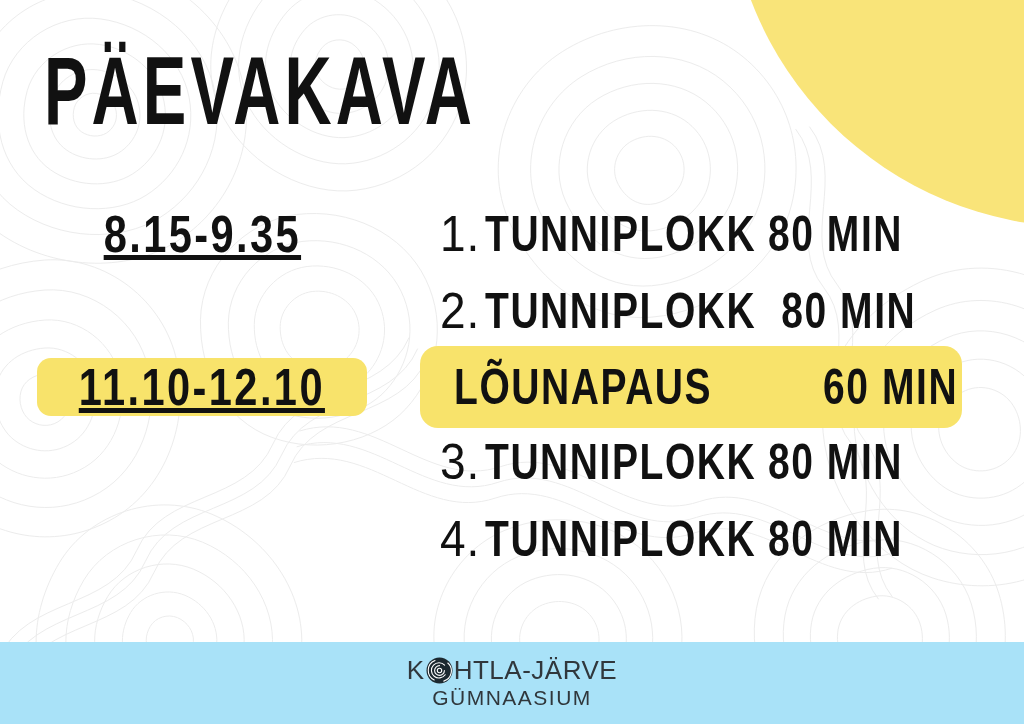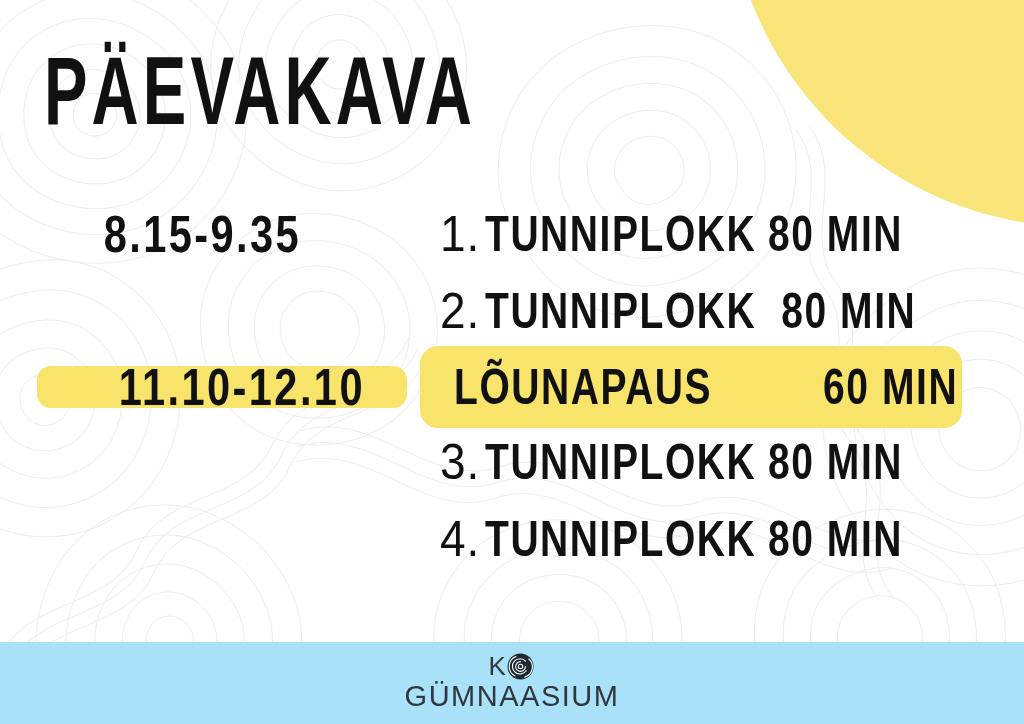--- a/index.html
+++ b/index.html
@@ -27,23 +27,23 @@
   .title{
     position:absolute;left:44px;top:38px;margin:0;
     font-size:96px;font-weight:700;letter-spacing:6px;line-height:1.1;
     transform:scaleX(.68);transform-origin:left top;white-space:nowrap;
   }
   
   .row{position:absolute;left:0;right:0;height:56px;transform:translateY(-50%);}
   .row.hl-row{height:82px;}
   .time-cell{
     position:absolute;left:37px;width:330px;height:100%;
-    display:flex;align-items:center;justify-content:center;
-  }
-  .time-cell.hl{background:var(--accent-yellow,#F8E36B);border-radius:14px;height:42px;align-self:center;top:50%;transform:translateY(-50%);padding-left:40px;}
+    display:flex;align-items:center;justify-content:center;text-decoration:underline;
+  }
+  .time-cell.hl{background:var(--accent-yellow,#F8E36B);border-radius:14px;height:58px;align-self:center;top:50%;transform:translateY(-50%);}
   .time{
     font-size:52px;font-weight:700;letter-spacing:3px;line-height:1;white-space:nowrap;
     transform:scaleX(.8);transform-origin:center center;display:inline-block;
   }
   .block-cell{
     position:absolute;left:440px;height:100%;
     display:flex;align-items:center;
   }
   .block-line{
     display:flex;align-items:center;line-height:1;white-space:pre;
@@ -72,21 +72,21 @@
     font-size:50px;font-weight:700;letter-spacing:2px;line-height:1;white-space:pre;
     display:inline-block;transform:scaleX(.78);transform-origin:right center;
   }
   
   .footer{
     position:absolute;left:0;right:0;top:642px;bottom:0;z-index:4;
     background:var(--footer-blue,#A9E2F8);color:var(--footer-text,#30373C);
     display:flex;flex-direction:column;align-items:center;justify-content:center;
   }
   .footer-line1{display:flex;align-items:center;font-size:26px;letter-spacing:.5px;line-height:1.05;}
-  .footer-line2{font-size:29px;letter-spacing:1.5px;line-height:1.1;margin-top:1px;}
+  .footer-line2{font-size:21px;letter-spacing:1.5px;line-height:1.1;margin-top:1px;}
   .logo{margin:0 1px;display:inline-block;vertical-align:middle;}
 </style>
 </head>
 <body>
 
 <div class="poster">
 
   <svg class="bg-topo" width="1024" height="724" viewBox="0 0 1024 724" aria-hidden="true">
     <defs>
       <path id="topoBlob" d="M 6,-98 C 50,-92 88,-60 96,-18 C 104,24 84,62 52,82 C 20,102 -28,100 -62,76 C -96,52 -106,8 -94,-34 C -82,-76 -38,-104 6,-98 Z"></path>
@@ -222,17 +222,18 @@
       <svg class="logo" width="27" height="27" viewBox="0 0 27 27" aria-hidden="true">
         <circle cx="13.5" cy="13.5" r="13" fill="#1c2930"></circle>
         <g stroke="#ffffff" fill="none" stroke-width="1.1" stroke-linecap="round">
           <circle cx="13.5" cy="13.5" r="2.2"></circle>
           <path d="M 13.5 8.6 A 4.9 4.9 0 1 0 18.4 13.5"></path>
           <path d="M 18.6 8.2 A 7.6 7.6 0 1 0 19.2 17.8"></path>
           <path d="M 9.0 3.6 A 10.6 10.6 0 0 0 8.2 23.0"></path>
           <path d="M 17.8 24.1 A 10.6 10.6 0 0 0 21.8 6.0"></path>
         </g>
       </svg>
+      <span>HTLA-JÄRVE</span>
     </div>
     <div class="footer-line2">GÜMNAASIUM</div>
   </div>
 
 </div>
 
 </body></html>

